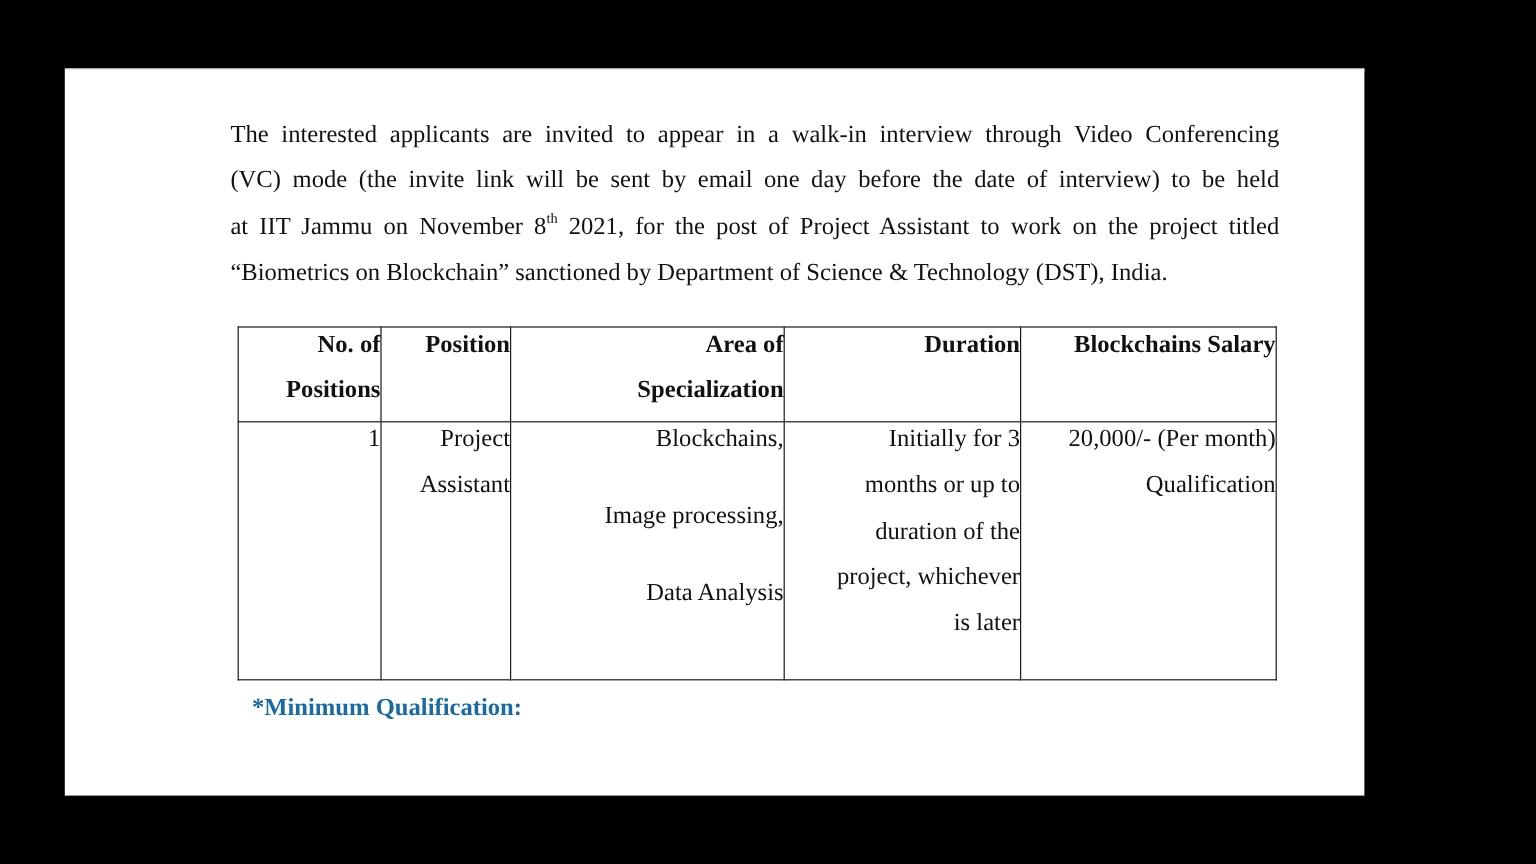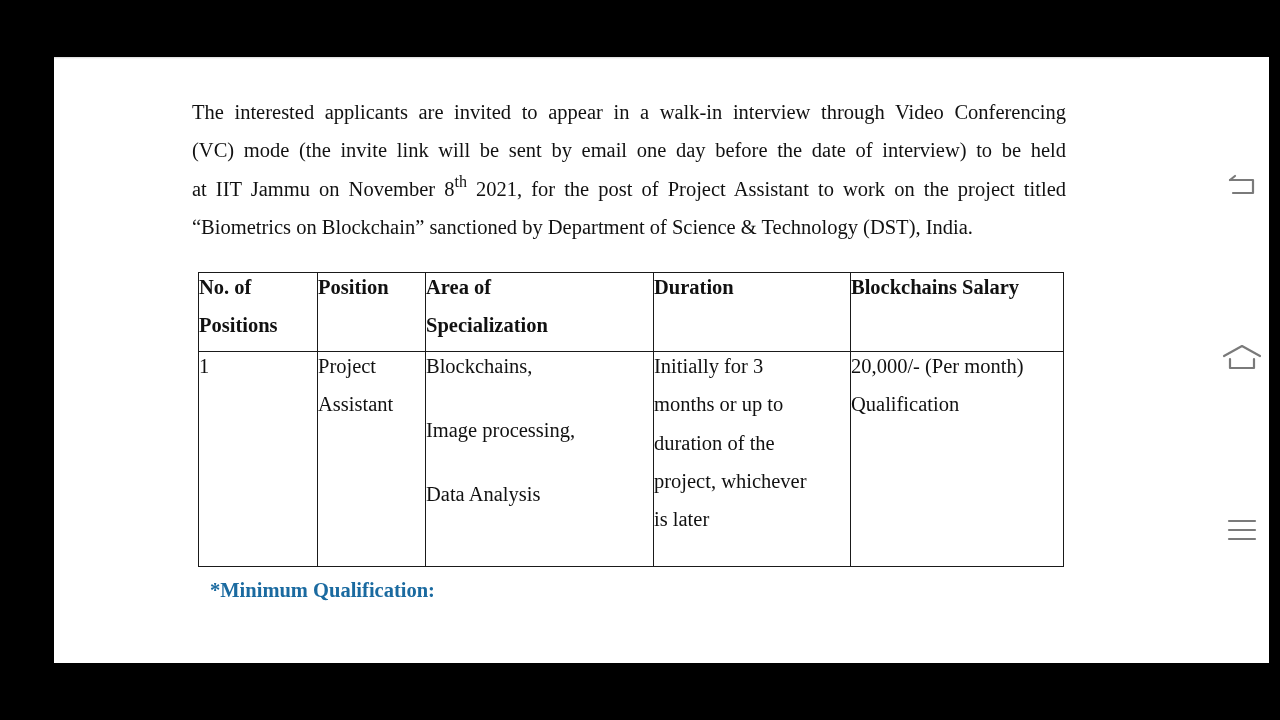--- a/index.html
+++ b/index.html
@@ -7,21 +7,21 @@
       padding: 0;
       width: 1280px;
       height: 720px;
       background: #000000;
       overflow: hidden;
     }
     .screen {
       position: absolute;
       left: 54px;
       top: 57px;
-      width: 1215px;
+      width: 1083px;
       height: 606px;
       background: #ffffff;
       overflow: hidden;
     }
     .top-shadow {
       position: absolute;
       left: 0;
       top: 0;
       width: 1086px;
       height: 2px;
@@ -49,37 +49,37 @@
     .paragraph .line {
       display: block;
       text-align: justify;
       text-align-last: justify;
       white-space: nowrap;
     }
     .paragraph .line.last {
       text-align-last: left;
     }
     .paragraph sup {
-      font-size: 16px;
+      font-size: 12px;
       line-height: 0;
       vertical-align: 9px;
     }
     table.positions {
       position: absolute;
       left: 144px;
       top: 215px;
       border-collapse: collapse;
       font-family: "Liberation Serif", serif;
       font-size: 20.5px;
       color: #111111;
     }
     table.positions th,
     table.positions td {
       border: 1.6px solid #1a1a1a;
-      text-align: left;
+      text-align: right;
       vertical-align: top;
       padding: 0;
       line-height: 38.3px;
     }
     table.positions th {
       font-weight: bold;
       height: 78px;
       padding-top: -2px;
     }
     table.positions td {

